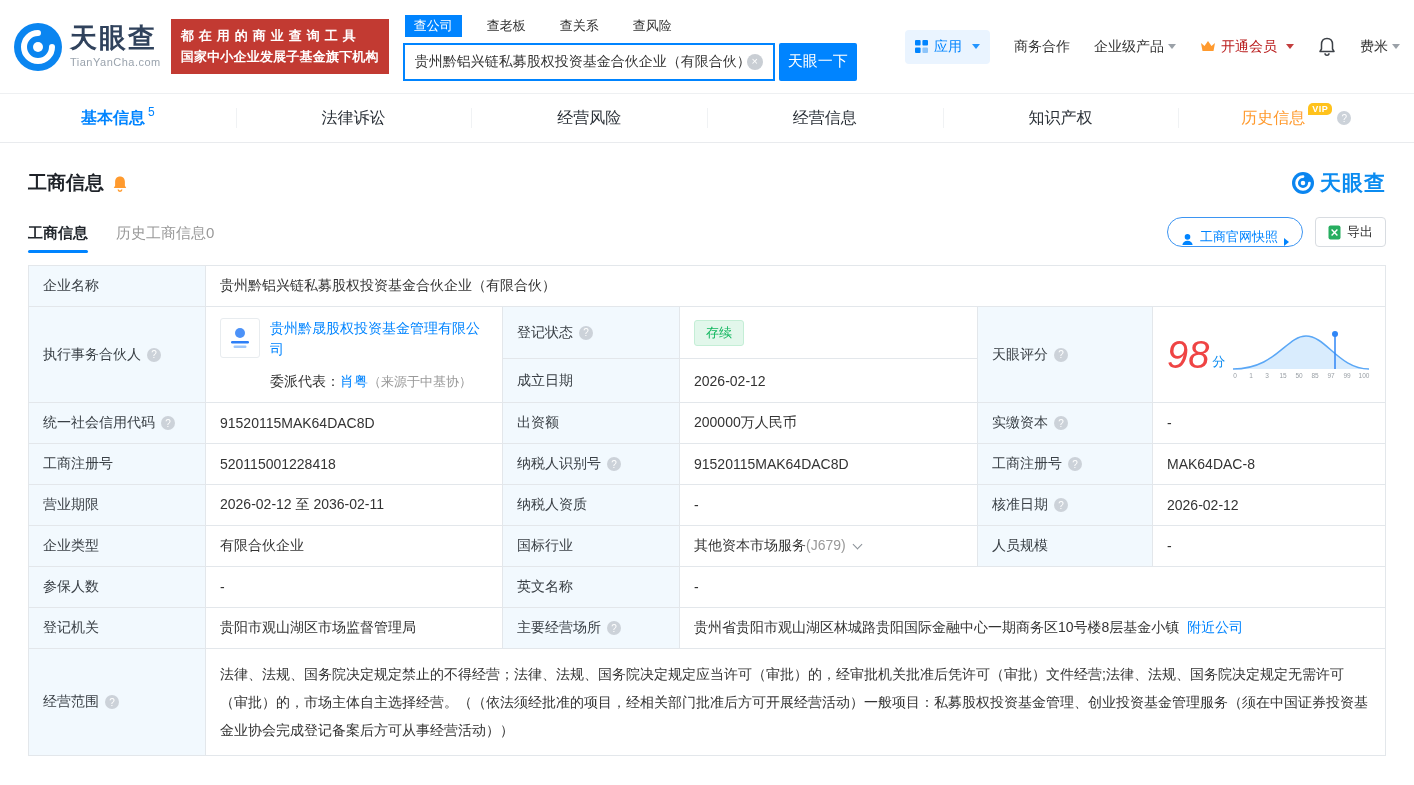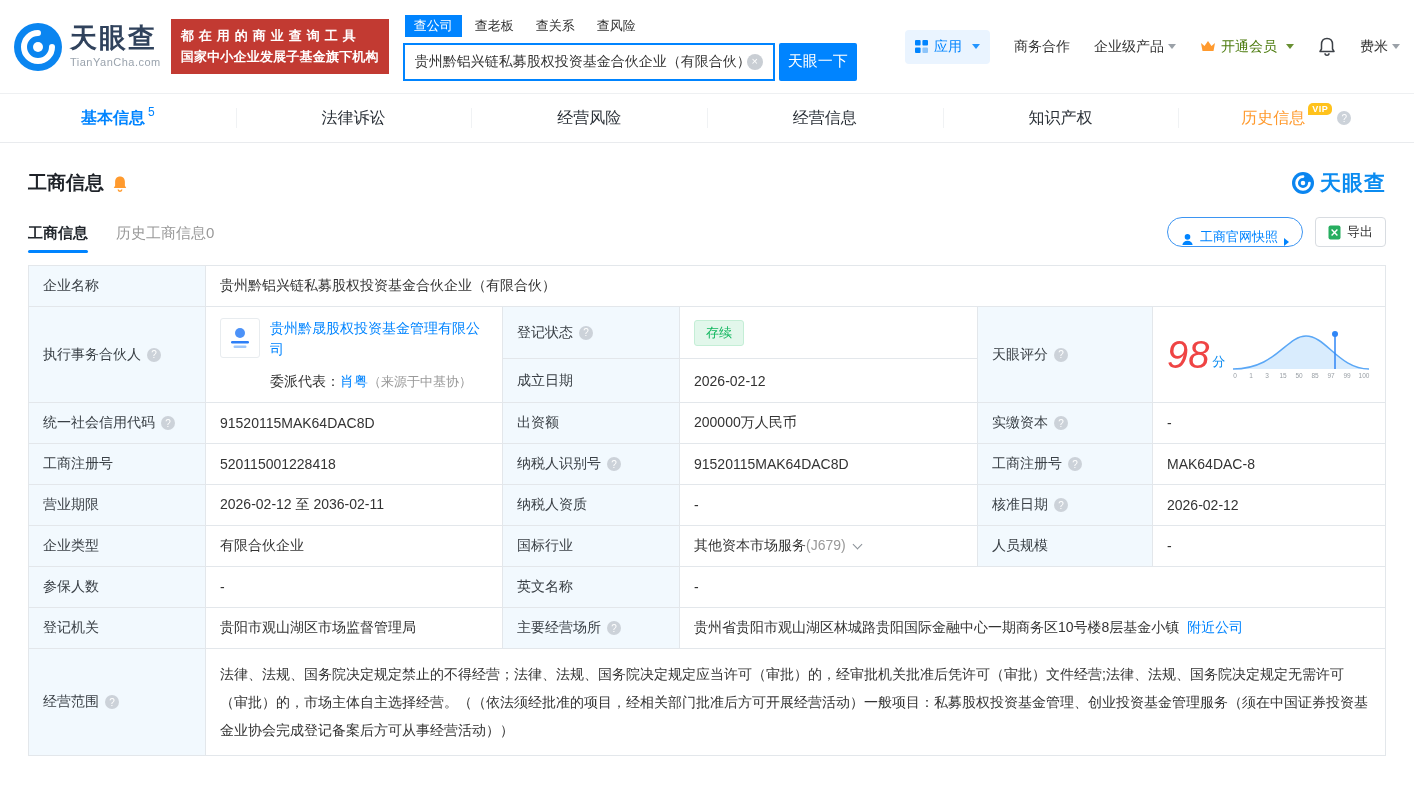--- a/index.html
+++ b/index.html
@@ -13,36 +13,36 @@
   
   .header { display: flex; align-items: center; height: 94px; padding: 0 14px; border-bottom: 1px solid #eef0f2; }
   .logo { display: flex; align-items: center; gap: 8px; cursor: pointer; }
   .logo-text-main { font-size: 27px; font-weight: bold; color: #30425c; letter-spacing: 2px; line-height: 1; }
   .logo-text-sub { font-size: 11px; color: #9aa3ad; margin-top: 4px; letter-spacing: .5px; }
   .promo { background: #c23a32; color: #fff; padding: 7px 10px; margin-left: 10px; line-height: 1.55; }
   .promo-line1 { font-size: 13px; font-weight: bold; letter-spacing: 5px; white-space: nowrap; }
   .promo-line2 { font-size: 13px; font-weight: bold; letter-spacing: .2px; white-space: nowrap; }
 
   .search-area { margin-left: 14px; padding-top: 2px; }
-  .search-tabs { display: flex; gap: 4px; align-items: center; margin-bottom: 6px; margin-left: 2px; }
+  .search-tabs { display: flex; gap: 16px; align-items: center; margin-bottom: 6px; margin-left: 2px; }
   .search-tab { font-size: 13px; color: #333; padding: 2px 9px; cursor: pointer; white-space: nowrap; }
   .search-tab.active { background: #0084ff; color: #fff; }
   .search-row { display: flex; }
   .search-box { width: 372px; height: 38px; border: 2px solid #0084ff; display: flex; align-items: center; padding: 0 10px; background: #fff; }
   .search-box input { flex: 1; border: none; outline: none; font-size: 14px; color: #333; font-family: inherit; background: transparent; min-width: 0; }
   .clear-icon { width: 16px; height: 16px; border-radius: 50%; background: #c9ced4; color: #fff; font-size: 11px; line-height: 1; display: flex; align-items: center; justify-content: center; cursor: pointer; flex: none; }
   .clear-icon::before { content: "×"; }
   .search-btn { width: 78px; height: 38px; margin-left: 4px; background: #0084ff; color: #fff; border: none; font-size: 15px; cursor: pointer; font-family: inherit; border-radius: 2px; }
 
   .header-right { margin-left: auto; display: flex; align-items: center; gap: 24px; font-size: 14px; white-space: nowrap; }
   .apps-btn { display: flex; align-items: center; gap: 6px; background: #eaf4ff; color: #0084ff; padding: 8px 10px; border-radius: 4px; cursor: pointer; }
   .caret { display: inline-block; width: 0; height: 0; border-left: 4px solid transparent; border-right: 4px solid transparent; border-top: 5px solid currentColor; margin-left: 4px; opacity: .85; }
   .menu-item { color: #333; cursor: pointer; display: flex; align-items: center; }
   .menu-item .caret { color: #8a9099; }
-  .vip-link { color: #4d7c0f; display: flex; align-items: center; gap: 5px; cursor: pointer; }
+  .vip-link { color: #b91c1c; display: flex; align-items: center; gap: 5px; cursor: pointer; }
   .bell-btn { cursor: pointer; display: flex; }
   .user { display: flex; align-items: center; cursor: pointer; color: #333; }
   .user .caret { color: #8a9099; }
 
   
   .nav-bar { display: flex; height: 49px; border-bottom: 1px solid #e9ebee; align-items: stretch; }
   .nav-tab { flex: 1; display: flex; align-items: center; justify-content: center; font-size: 16px; color: #2b3138; cursor: pointer; position: relative; }
   .nav-tab + .nav-tab::before { content: ""; position: absolute; left: 0; top: 14px; bottom: 14px; width: 1px; background: #f0f2f4; }
   .nav-tab.active { color: #0084ff; font-weight: bold; }
   .nav-count { font-size: 12px; margin-left: 3px; position: relative; top: -6px; font-weight: normal; color: #0084ff; }

